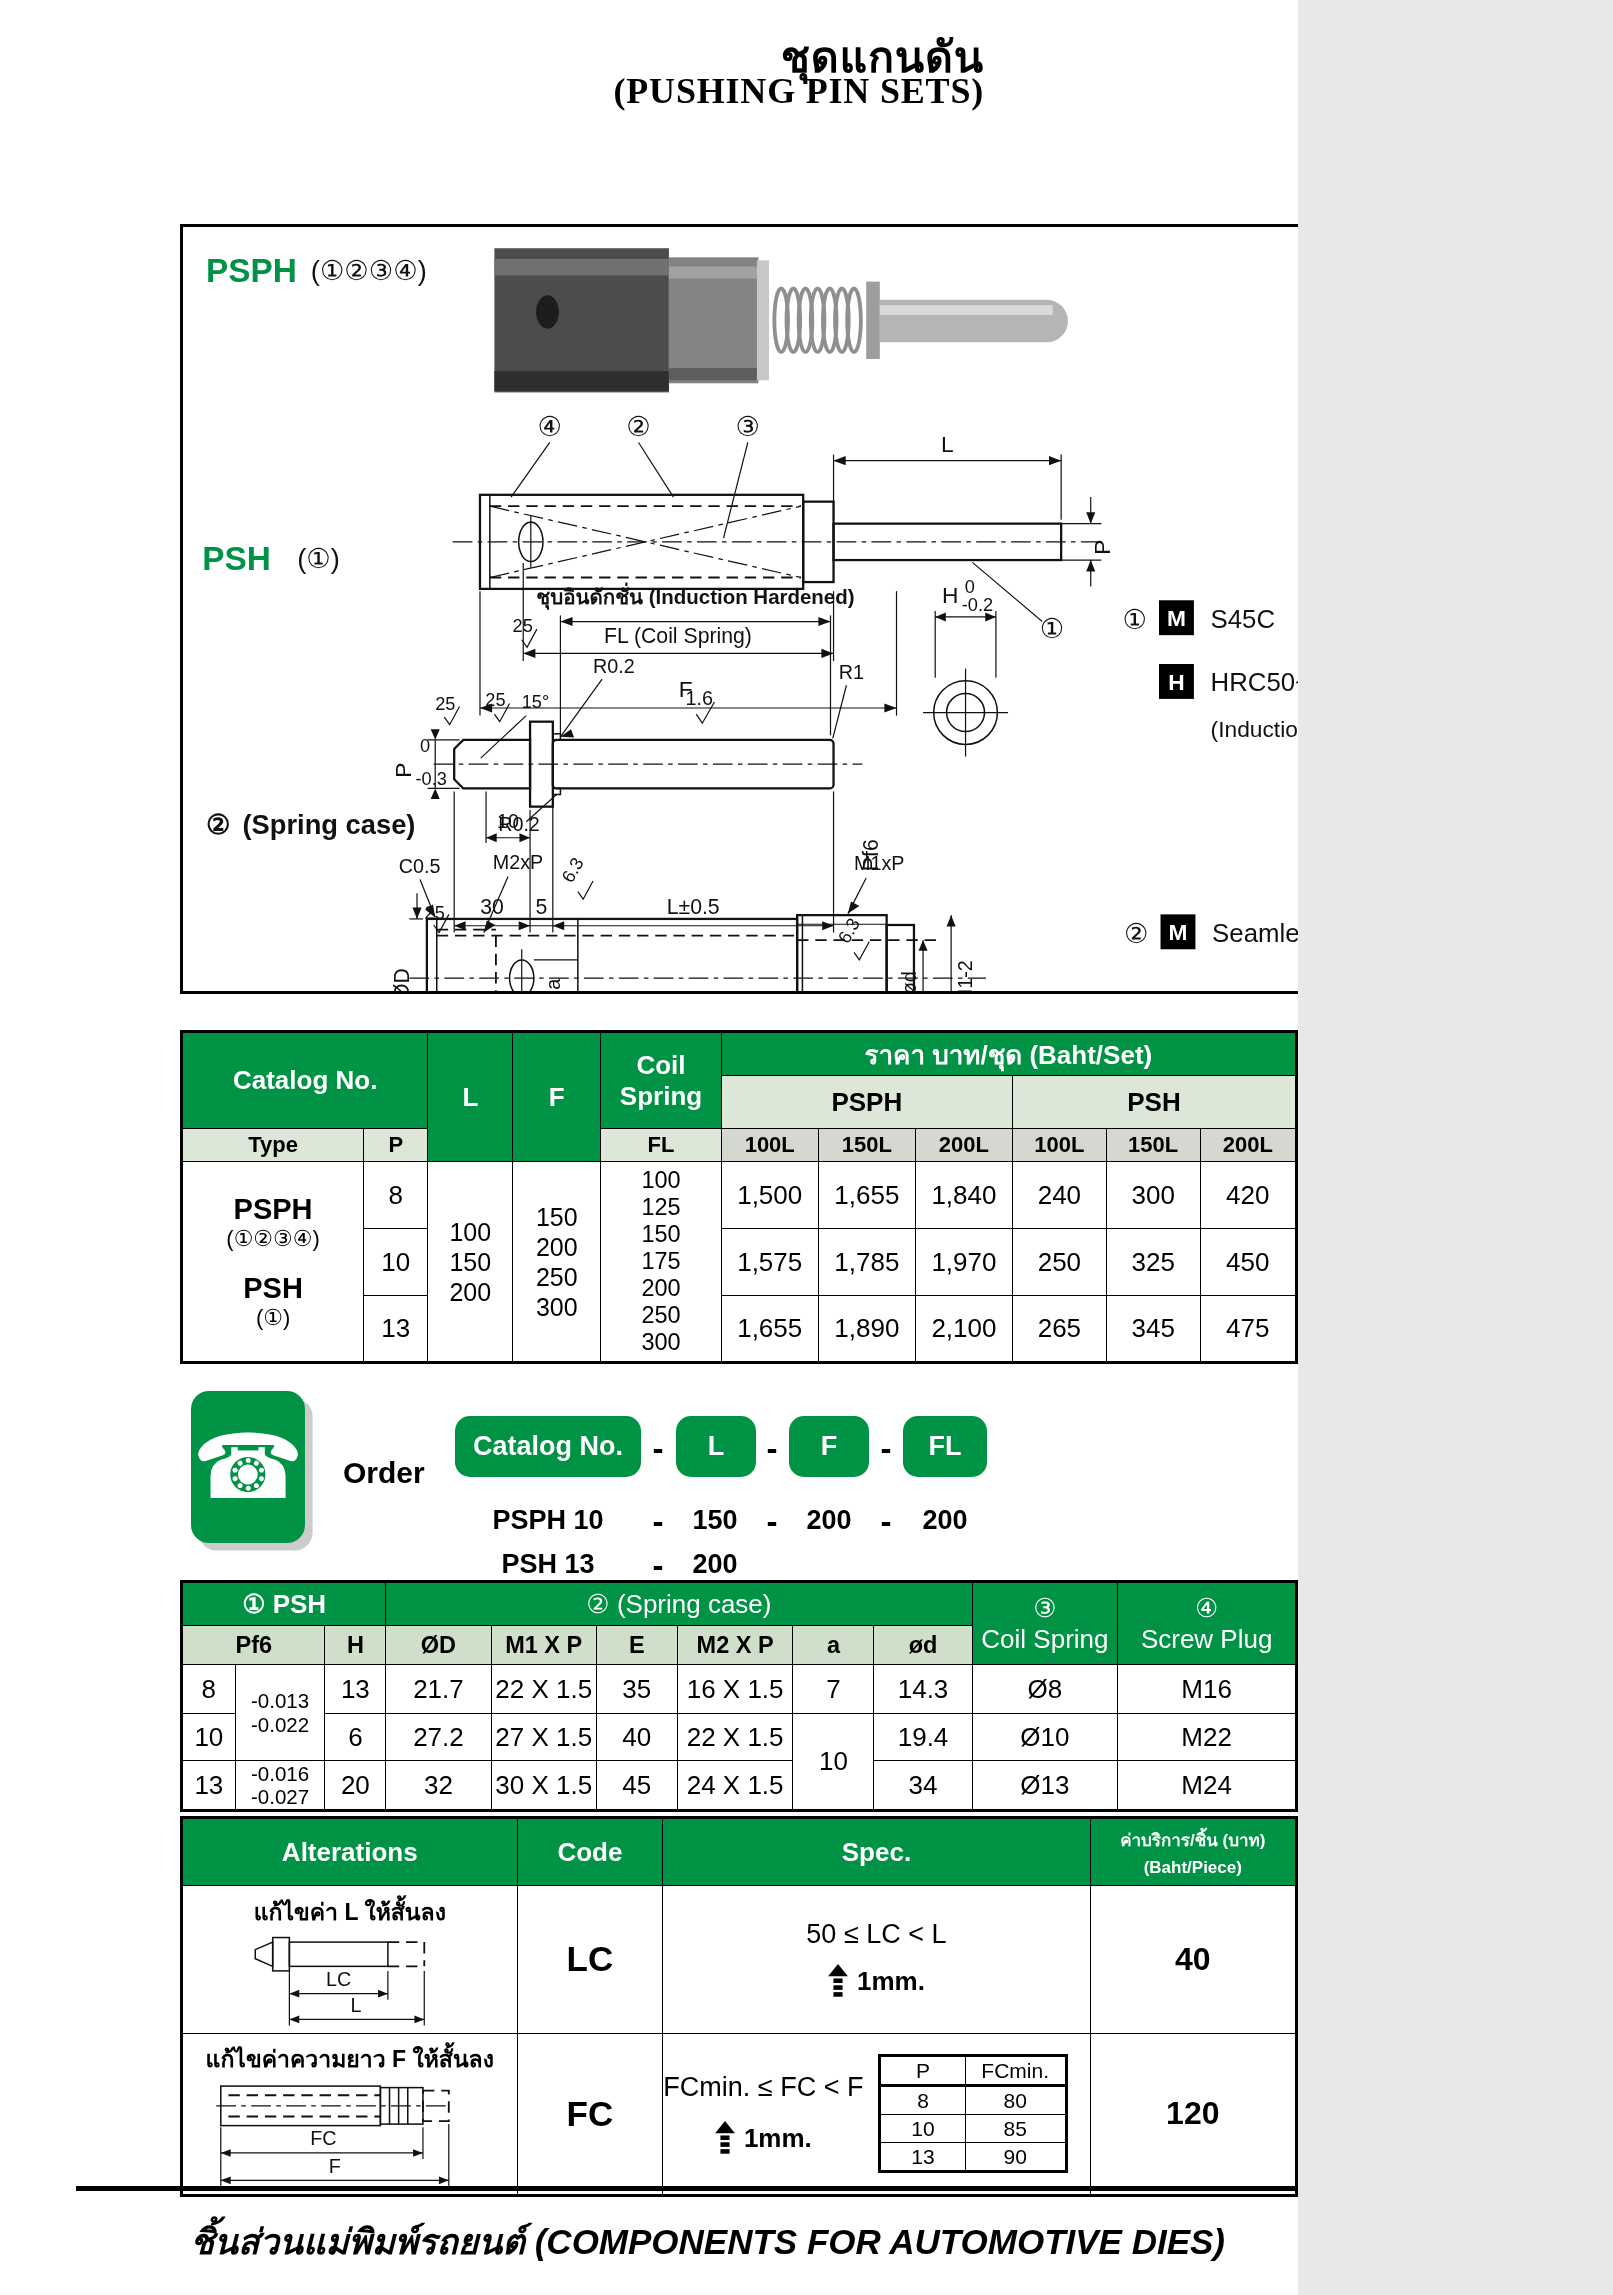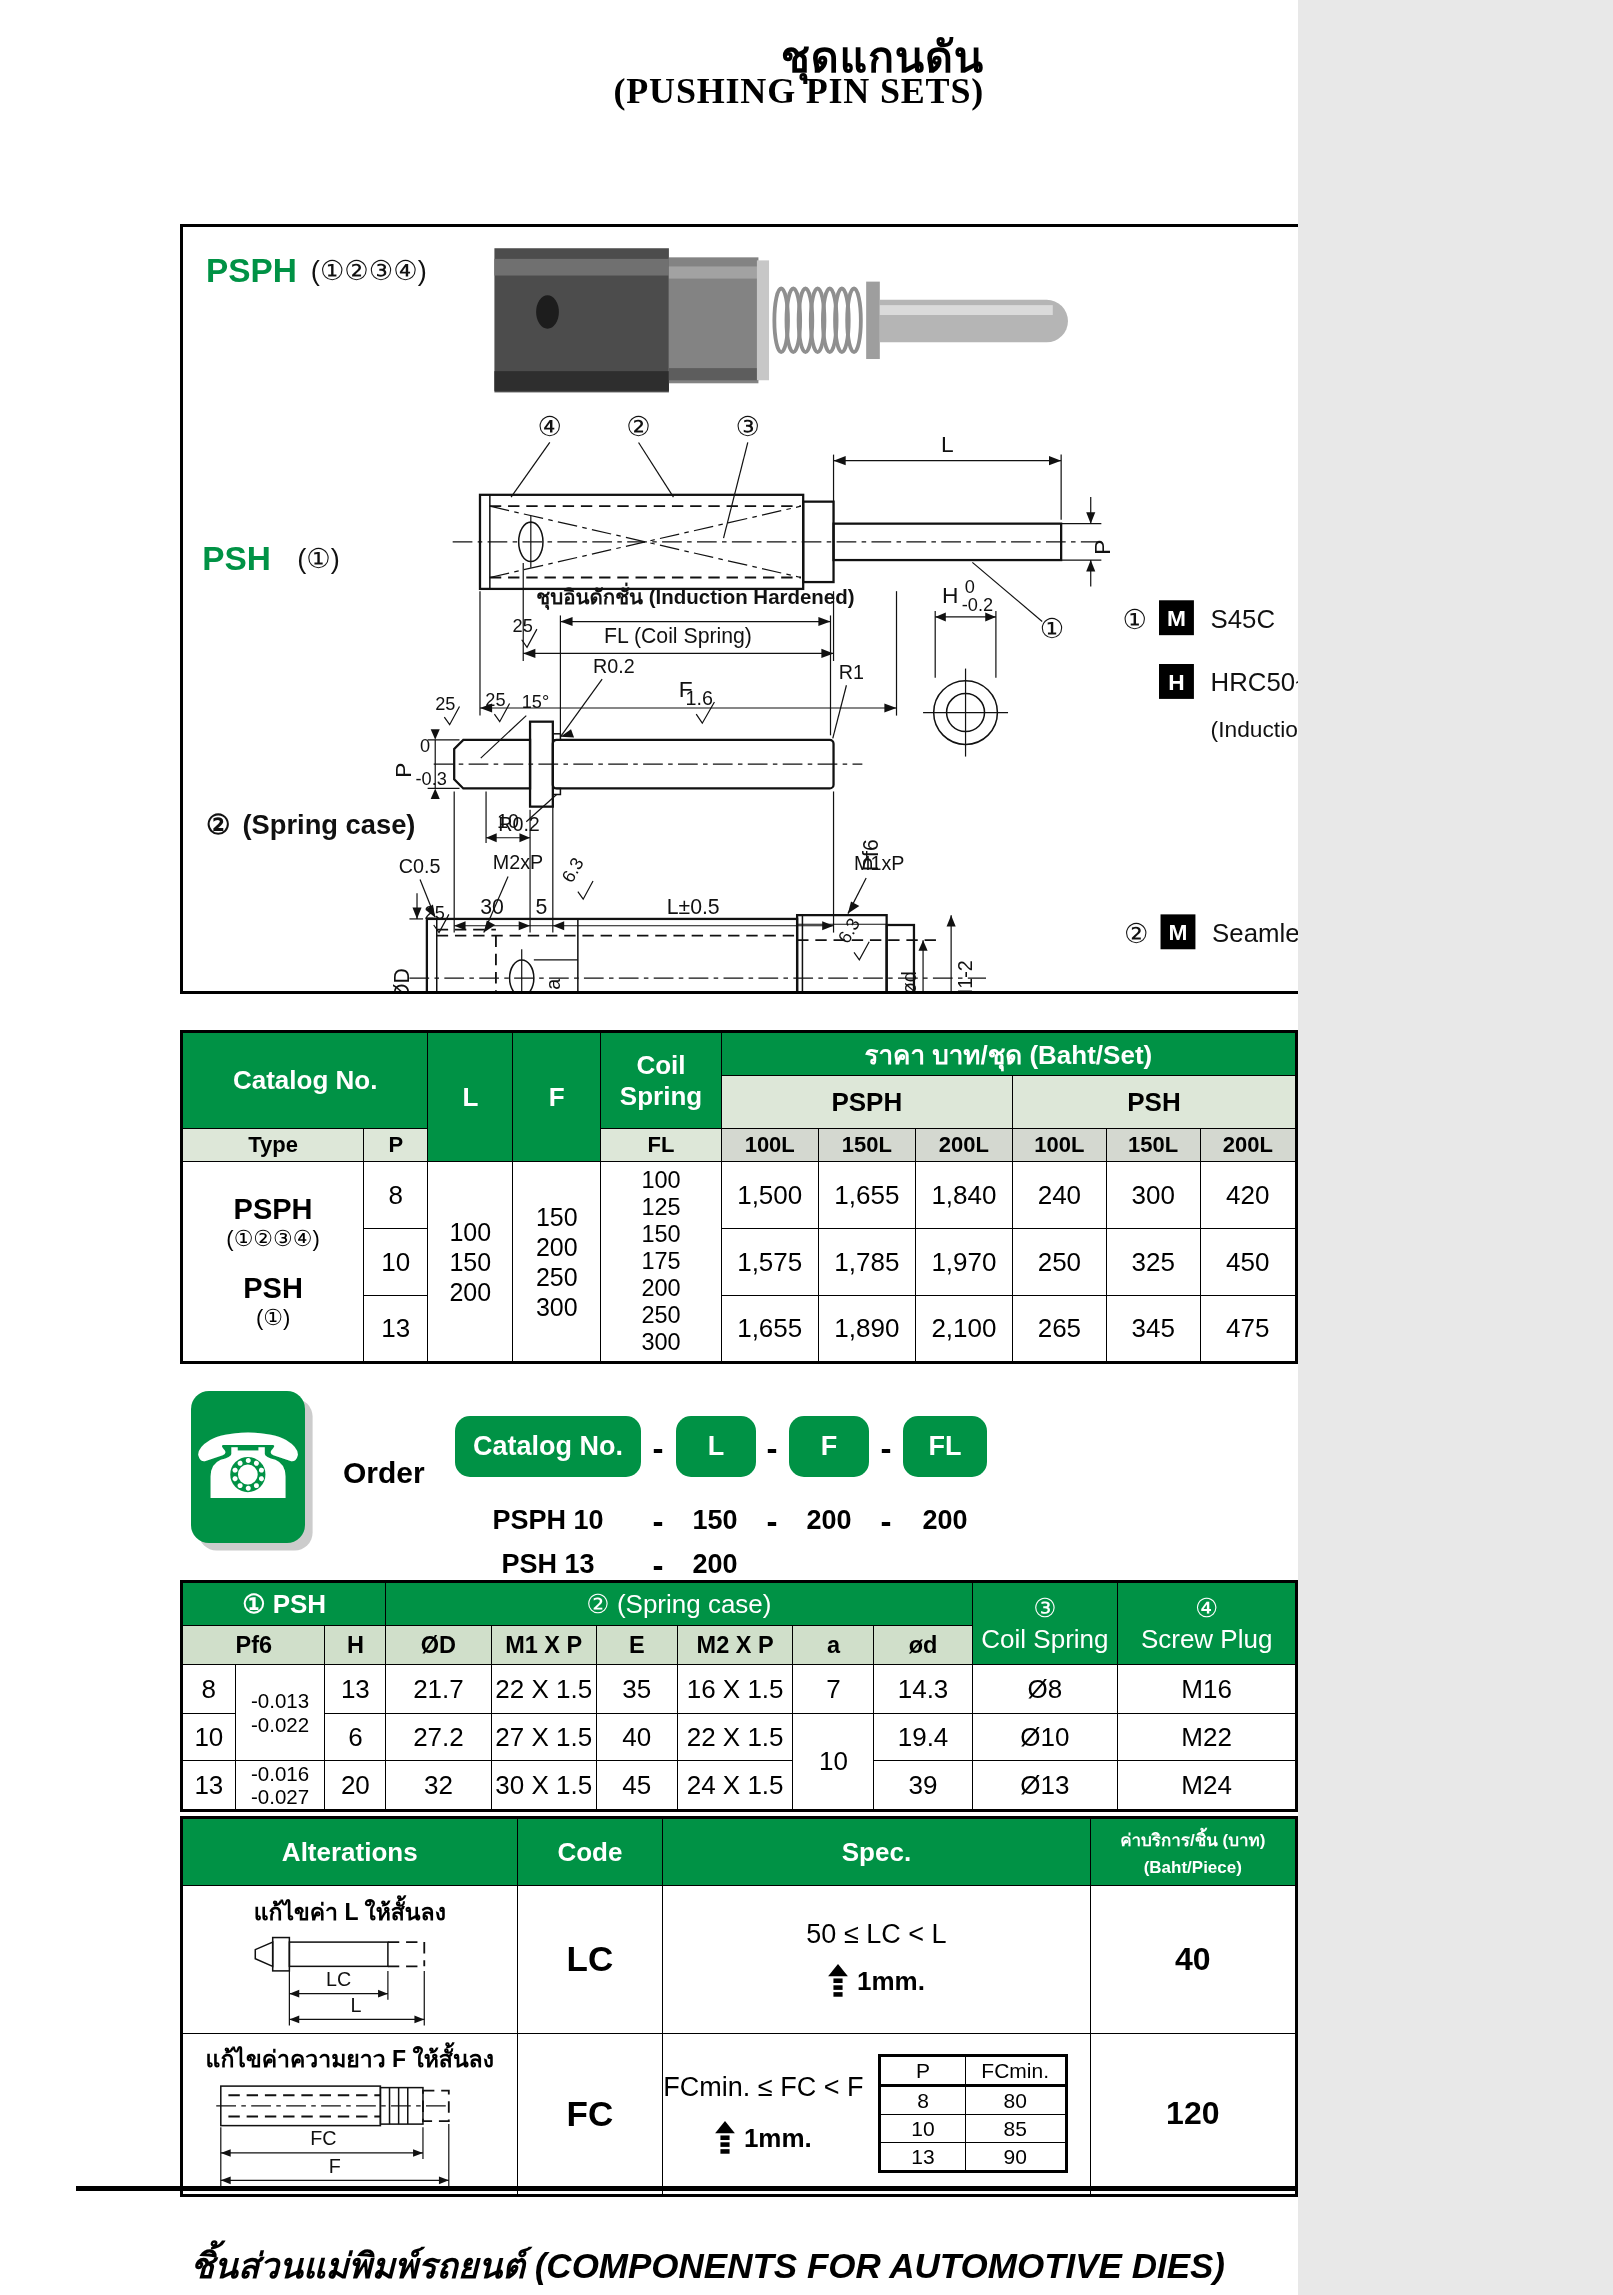--- a/index.html
+++ b/index.html
@@ -69,21 +69,21 @@
 
   
   .speceq{font-size:27px;}
   .mm{font-size:26px;font-weight:bold;}
   .mini{margin-left:15px;}
   .mini td{border:1.9px solid #000;font-size:21px;padding:1.5px 7.6px;}
   .mini .mh td{border-bottom:3px solid #000;}
 
   
   .footrule{left:76px;top:2186px;width:1538px;height:4.6px;background:#000;}
-  .foot-text{right:73px;top:2214px;font-size:35px;font-weight:bold;font-style:italic;margin-top:24px;}
+  .foot-text{right:73px;top:2214px;font-size:35px;font-weight:bold;font-style:italic;}
   .pagebox{left:1550px;top:2206px;width:64px;height:68px;background:#000;color:#fff;
            display:flex;align-items:center;justify-content:center;font-size:35px;font-weight:bold;}
 </style>
 </head>
 <body>
 
 <div class="page">
 
   <div class="abs title-th">ชุดแกนดัน</div>
   <div class="abs title-en">(PUSHING PIN SETS)</div>
@@ -549,21 +549,21 @@
         <td class="num34">13</td>
         <td class="tolcell">
           <div>-0.016</div>
               <div>-0.027</div>
         </td>
         <td class="num34">20</td>
         <td class="num34">32</td>
         <td class="num34">30 X 1.5</td>
         <td class="num34">45</td>
         <td class="num34">24 X 1.5</td>
-        <td class="num34">39</td>
+        <td class="num34">34</td>
         <td class="num34">Ø13</td>
         <td class="num34">M24</td>
       </tr>
     </tbody>
       </table>
   </div>
 
   <div class="abs t3">
     <table>
       <colgroup>

